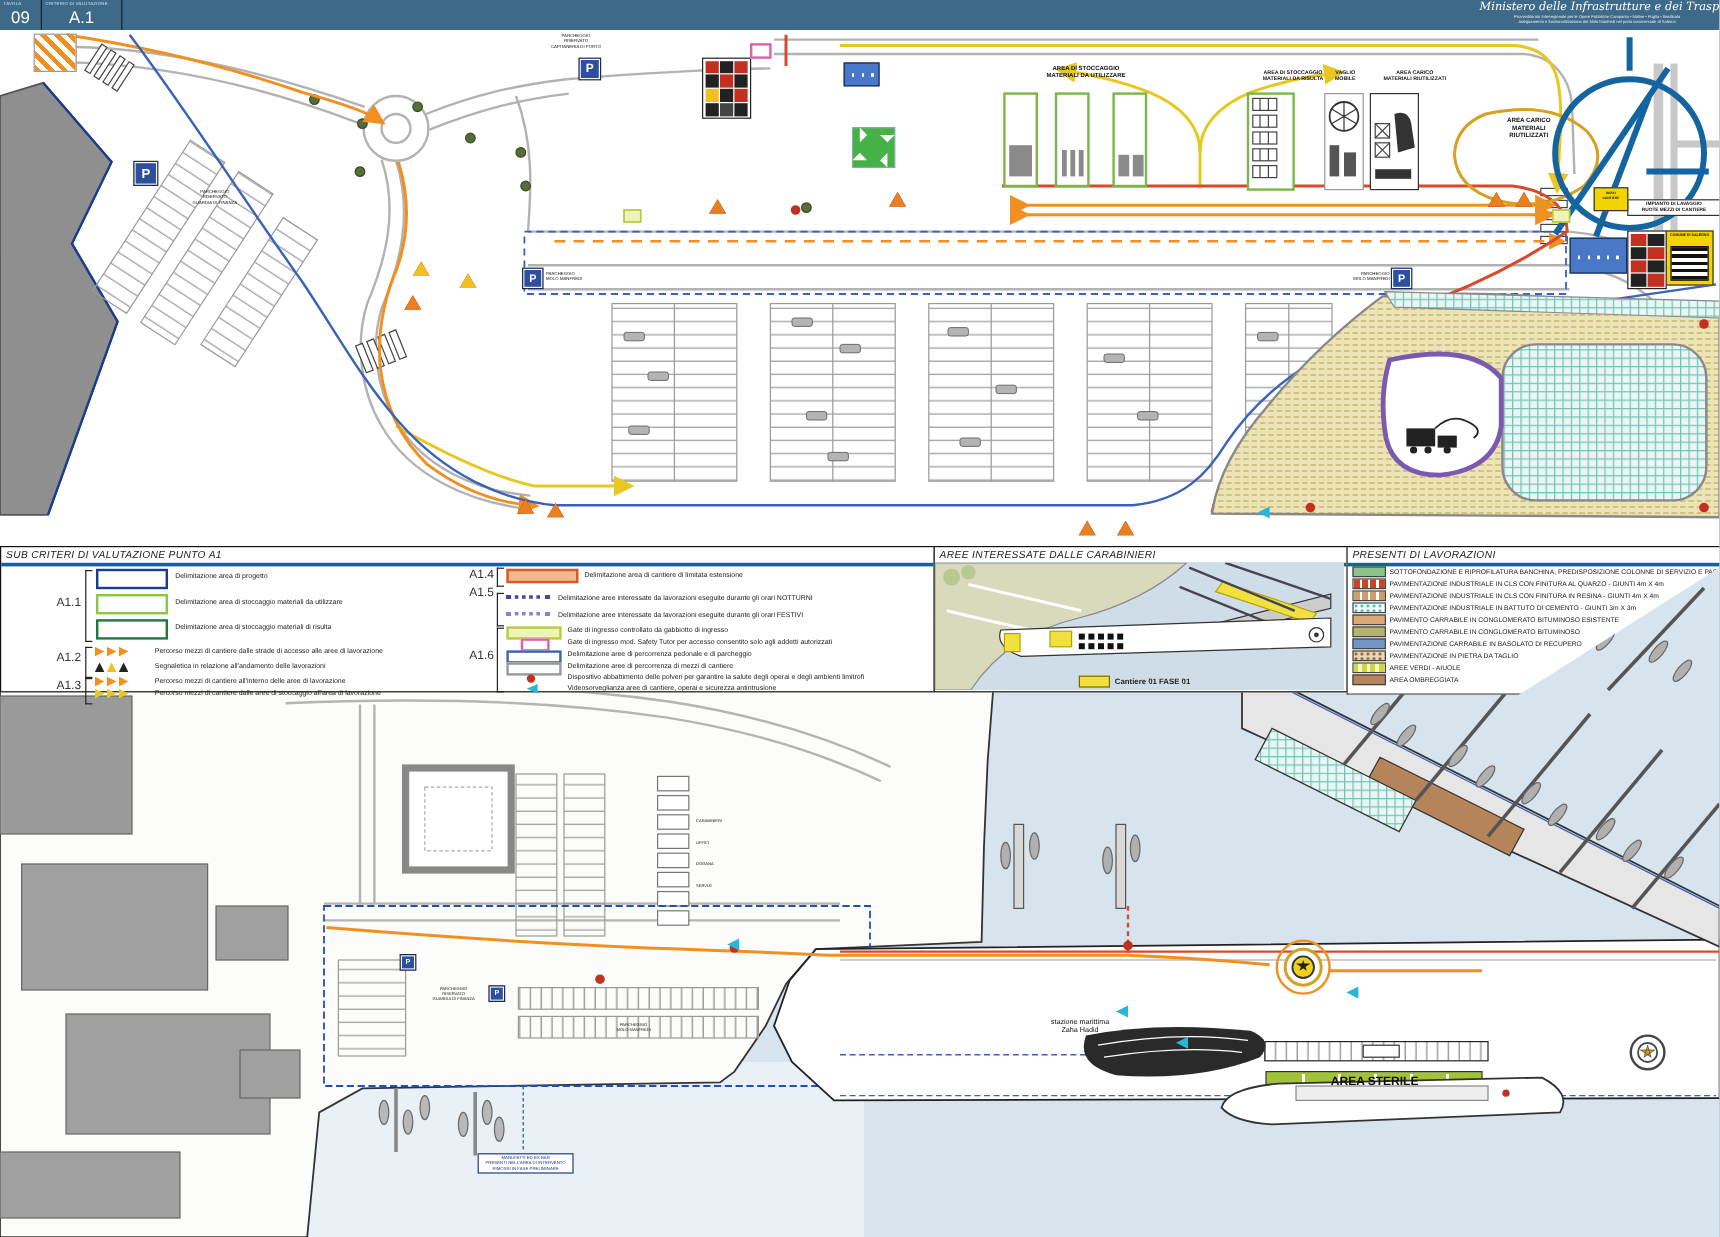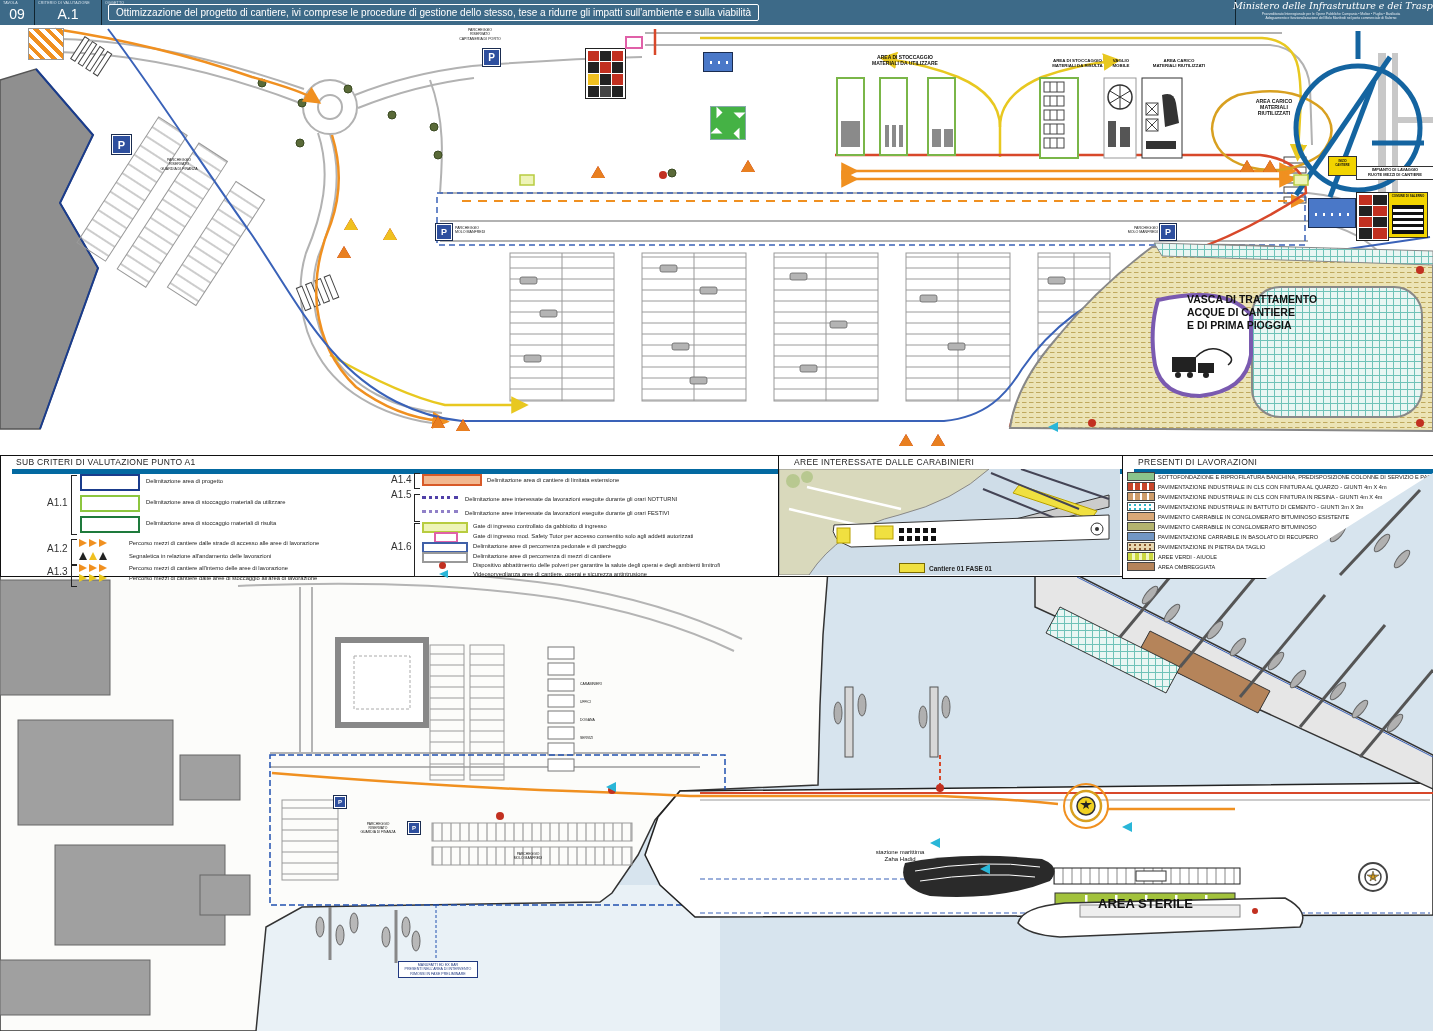--- a/index.html
+++ b/index.html
@@ -34,22 +34,22 @@
             background-position:0 55%;background-repeat:no-repeat;}
   .assembly{position:absolute;background:#45b245;border:1.5px solid #8aa;z-index:3;}
   .aa{position:absolute;width:9px;height:9px;background:#fff;clip-path:polygon(0 0,100% 0,0 100%);}
   .stripes{background:repeating-linear-gradient(0deg,#111 0 3px,#fff 3px 6px);border:1px solid #111;}
   .ysign{position:absolute;background:#f2d400;border:1px solid #333;z-index:3;color:#111;}
   .pinkgate{position:absolute;border:2px solid #e060a8;background:#fff;z-index:3;}
   .orstripe{position:absolute;background:repeating-linear-gradient(45deg,#f09020 0 4px,#fff 4px 8px);
             border:1px solid #999;z-index:2;}
   
   .panel{position:absolute;background:#fff;border:1px solid #111;z-index:2;}
-  .ptitle{position:absolute;left:11px;right:0;top:0;height:12px;border-bottom:5px solid #0369a1;
-          font-size:8.5px;color:#222;padding:1px 0 0 4px;letter-spacing:.3px;}
+  .ptitle{position:absolute;left:0;right:0;top:0;height:12px;border-bottom:3px solid #0369a1;
+          font-size:8.5px;color:#222;padding:1px 0 0 4px;letter-spacing:.3px;font-style:italic;}
   .code{position:absolute;font-size:10px;color:#333;}
   .brk{position:absolute;border-left:1.2px solid #222;border-top:1.2px solid #222;border-bottom:1.2px solid #222;width:5px;}
   .litem{position:absolute;font-size:5.8px;color:#222;white-space:nowrap;}
   .rsw{position:absolute;background:#fff;border:2px solid #333;}
   .sw-blue{border-color:#1a3c8c}.sw-lgreen{border-color:#8dc63f}.sw-green{border-color:#1e7a3c}
   .sw-orfill{border-color:#d85a28;background:#f2b890;height:8px!important;}
   .sw-gate{border-color:#b8cc40;background:#eef4b8}.sw-pink{border-color:#e060a8}
   .sw-pblue{border-color:#4060a8}.sw-gray{border-color:#999}
   .dotp{position:absolute;width:36px;height:0;border-top:3px dotted #5040a8;}
   .dotp.lt{border-top-color:#9080c8;}
@@ -83,24 +83,20 @@
 
   <div id="hdr">
     <div class="hcell" style="width:34px">
       <div class="hlab">TAVOLA</div>
       <div class="hval">09</div>
     </div>
     <div class="hcell" style="width:66px">
       <div class="hlab">CRITERIO DI VALUTAZIONE</div>
       <div class="hval">A.1</div>
     </div>
-    <div class="hcell" style="width:1133px">
-      <div class="hlab">OGGETTO</div>
-      <div id="htitlebox">Ottimizzazione del progetto di cantiere, ivi comprese le procedure di gestione dello stesso, tese a ridurre gli impatti sull'ambiente e sulla viabilità</div>
-    </div>
     <div id="hmin">
       <div class="script">Ministero delle Infrastrutture e dei Trasporti</div>
       <div class="sub">Provveditorato Interregionale per le Opere Pubbliche Campania • Molise • Puglia • Basilicata</div>
       <div class="sub">Adeguamento e funzionalizzazione del Molo Manfredi nel porto commerciale di Salerno</div>
     </div>
   </div>
 
   <svg style="top:25px;z-index:1" width="1433" height="430" viewBox="0 0 1433 430">
     <defs>
       <pattern id="tanH" width="7" height="5" patternUnits="userSpaceOnUse">
@@ -660,23 +656,20 @@
 MATERIALI DA RISULTA</div>
   <div class="lbl c b" style="left:1104px;top:58px;width:34px;font-size:4.4px">VAGLIO
 MOBILE</div>
   <div class="lbl c b" style="left:1140px;top:58px;width:78px;font-size:4.4px">AREA CARICO
 MATERIALI RIUTILIZZATI</div>
   <div class="lbl c b" style="left:1238px;top:98px;width:72px;font-size:5.2px">AREA CARICO
 MATERIALI
 RIUTILIZZATI</div>
   <div class="lbl c b" style="left:1356px;top:166px;width:74px;font-size:4px;background:#fff;border:1px solid #333;padding:1px">IMPIANTO DI LAVAGGIO
 RUOTE MEZZI DI CANTIERE</div>
-  <div class="lbl b" style="left:1187px;top:293px;width:175px;font-size:10.5px;line-height:1.25">VASCA DI TRATTAMENTO
-ACQUE DI CANTIERE
-E DI PRIMA PIOGGIA</div>
   <div class="ysign" style="left:1328px;top:156px;width:27px;height:16px;font-size:2.8px;font-weight:bold;text-align:center;padding-top:2px;white-space:pre-line">INIZIO
 CANTIERE</div>
   <div class="ysign" style="left:1388px;top:192px;width:38px;height:44px">
     <div style="font-size:3px;font-weight:bold;text-align:center;padding:1px">COMUNE DI SALERNO</div>
     <div class="stripes" style="position:absolute;left:3px;top:12px;right:3px;bottom:3px"></div>
   </div>
 
   <div class="signboard" style="left:585px;top:48px;width:36px;height:46px;grid-template-columns:repeat(3,1fr)">
     <span style="background:#c23020"></span>
       <span style="background:#222"></span>
@@ -721,21 +714,21 @@
   <div class="warn" style="left:456px;top:419px"></div>
   <div class="warn" style="left:899px;top:434px"></div>
   <div class="warn" style="left:931px;top:434px"></div>
   <div class="warn" style="left:1240px;top:160px"></div>
   <div class="warn" style="left:1263px;top:160px"></div>
   <div class="warn work" style="left:383px;top:228px"></div>
   <div class="cam" style="left:1048px;top:422px"></div>
 
   <div class="lbl c" style="left:850px;top:849px;width:100px;font-size:6px">stazione marittima
 Zaha Hadid</div>
-  <div class="lbl c b" style="left:1058px;top:896px;width:175px;font-size:13px">AREA STERILE</div>
+  <div class="lbl c b" style="left:1058px;top:896px;width:175px;font-size:10px">AREA STERILE</div>
   <div class="lbl c" style="left:352px;top:822px;width:52px;font-size:3.4px">PARCHEGGIO
 RISERVATO
 GUARDIA DI FINANZA</div>
   <div class="lbl c" style="left:505px;top:852px;width:46px;font-size:3.4px">PARCHEGGIO
 MOLO MANFREDI</div>
   <div class="lbl" style="left:580px;top:682px;font-size:3.4px">CARABINIERI</div>
   <div class="lbl" style="left:580px;top:700px;font-size:3.4px">UFFICI</div>
   <div class="lbl" style="left:580px;top:718px;font-size:3.4px">DOGANA</div>
   <div class="lbl" style="left:580px;top:736px;font-size:3.4px">SERVIZI</div>
   <div class="lbl c" style="left:398px;top:961px;width:76px;font-size:3.6px;color:#203880;border:1px solid #203880;background:#fff;padding:1px">MANUFATTI ED EX BAR

